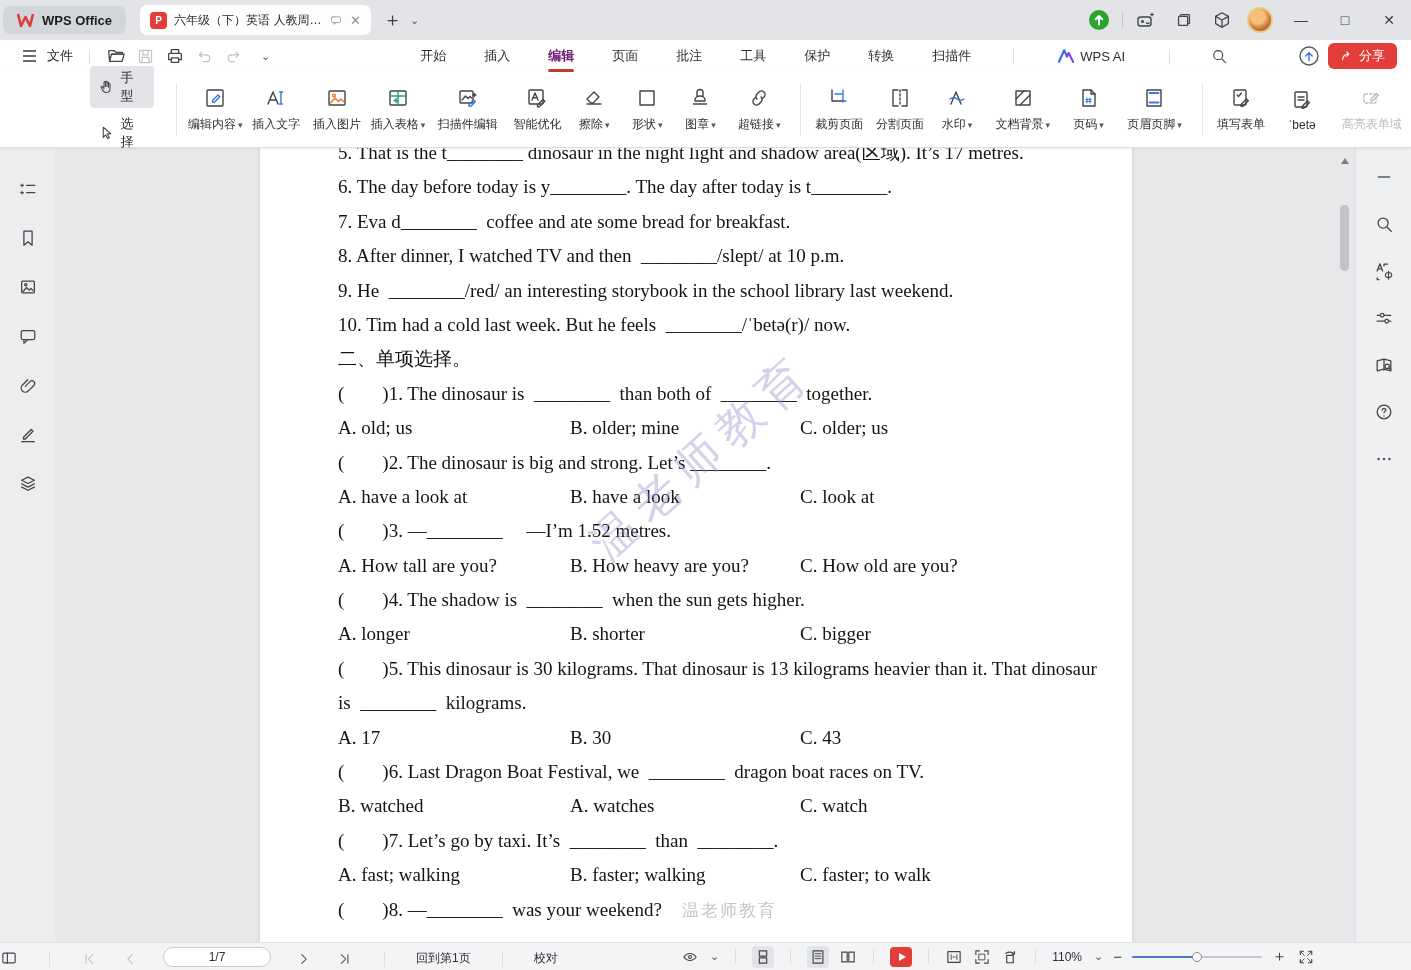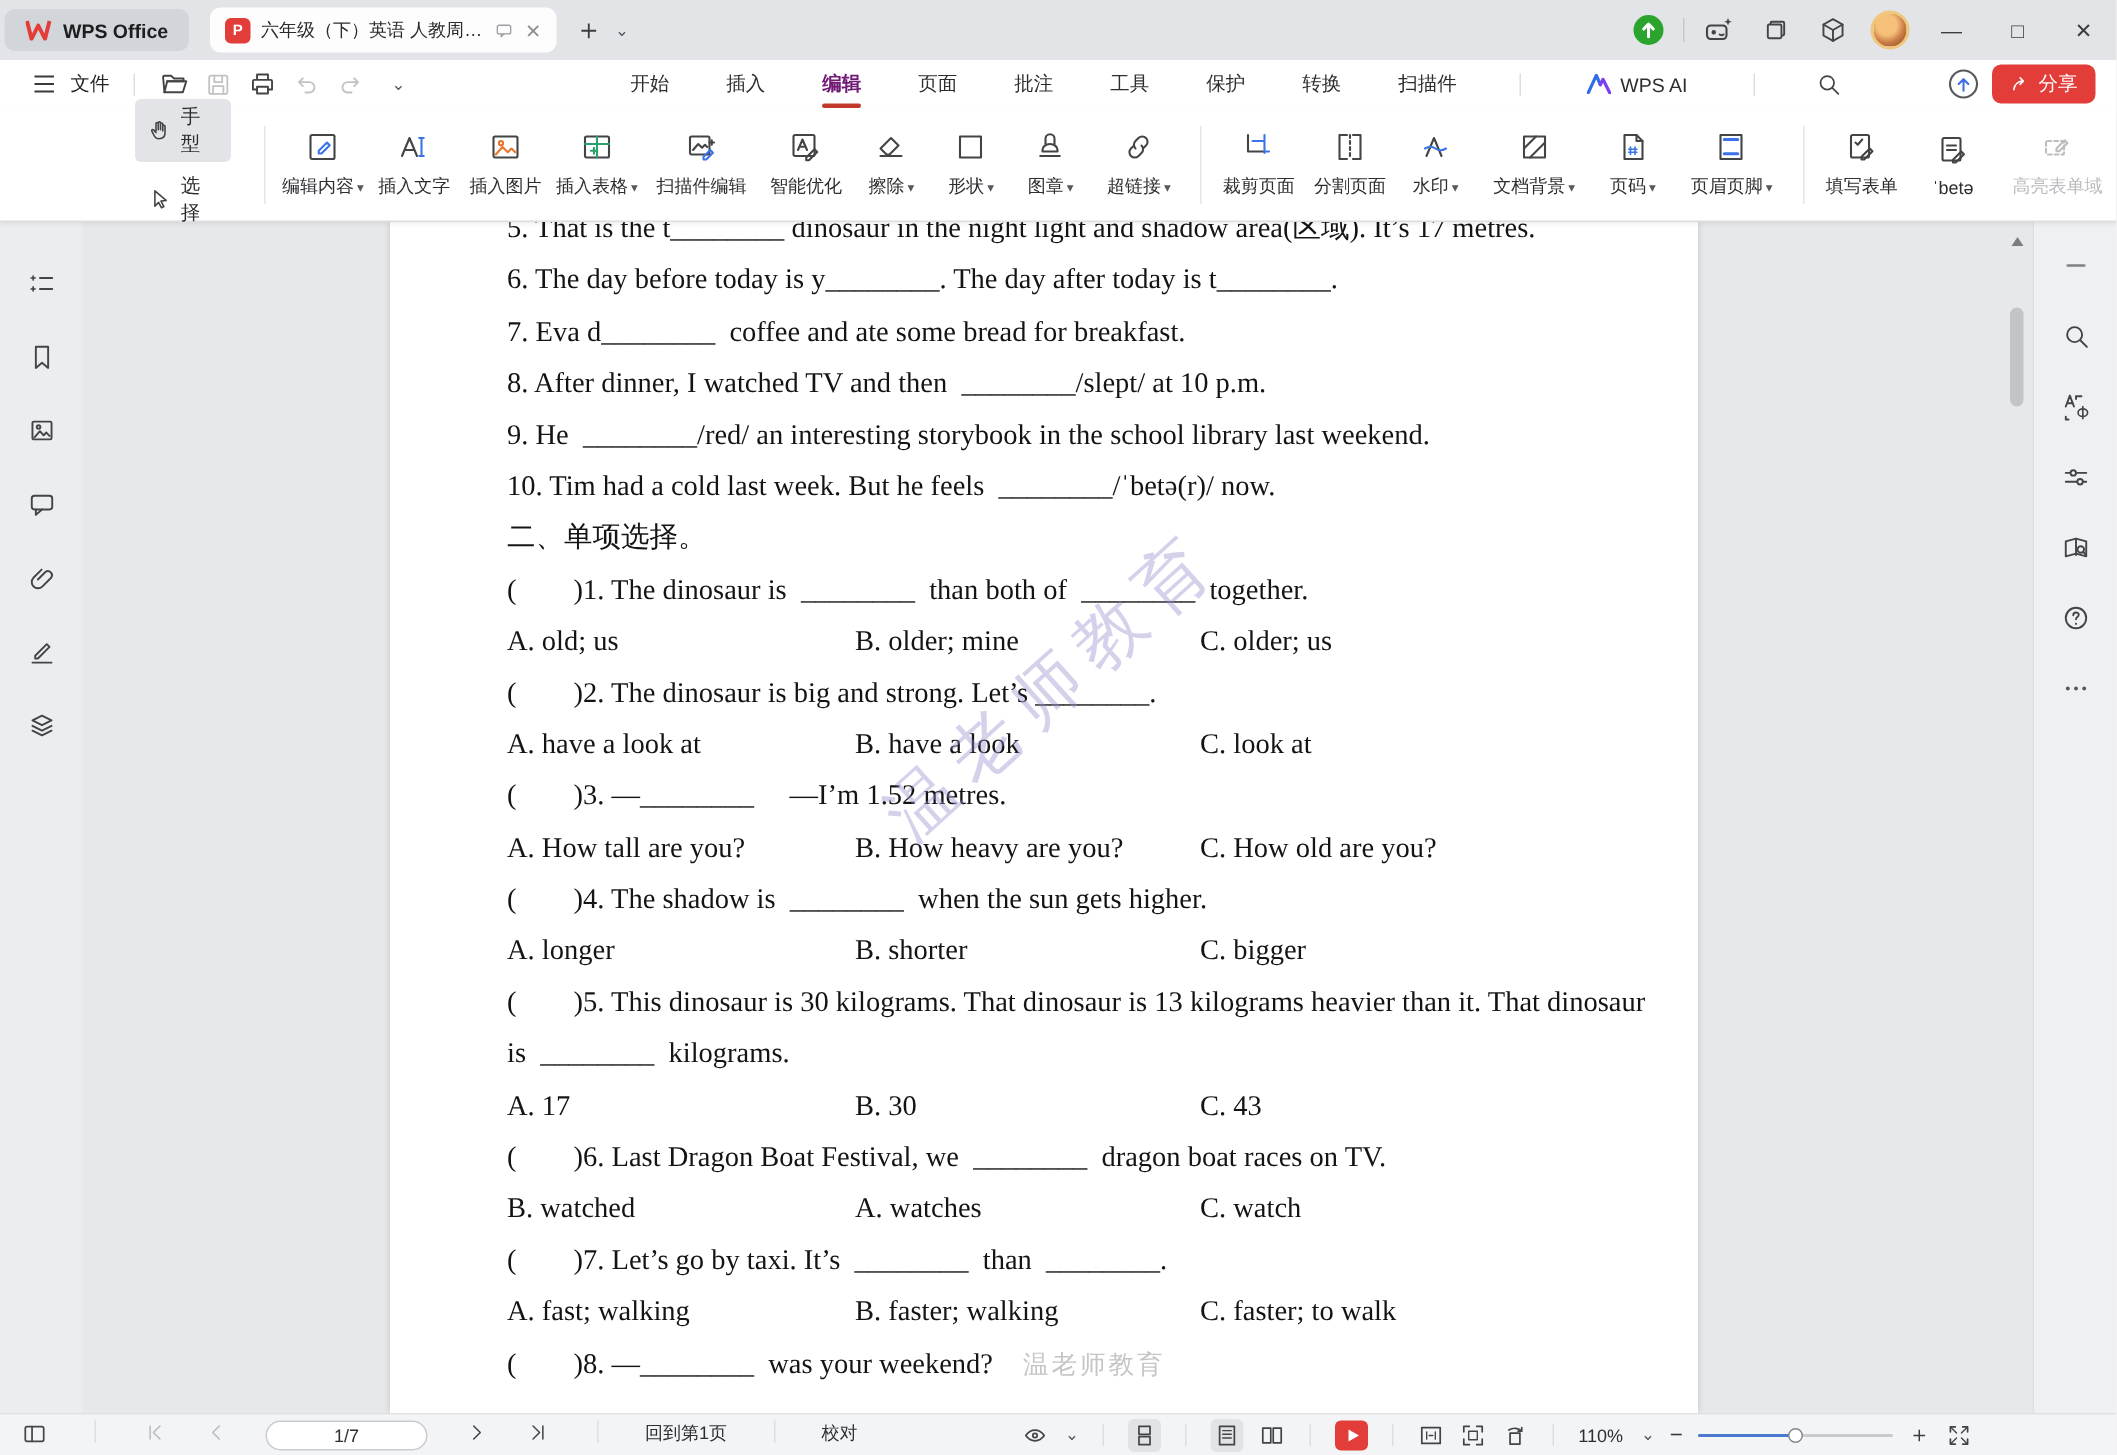--- a/index.html
+++ b/index.html
@@ -63,21 +63,21 @@
   .dl.first { margin-top:-12px; }
   .dl.opts { display:grid; grid-template-columns:232px 230px 1fr; }
   .wm-diag { position:absolute; left:338px; top:372px; transform:rotate(-42deg); transform-origin:0 50%; font-size:46px; letter-spacing:10px; color:rgba(150,140,205,.40); white-space:nowrap; pointer-events:none; font-family:"Liberation Serif",serif; }
   .wm-inline { font-family:"Liberation Sans",sans-serif; font-size:17px; color:#c6c6c8; margin-left:20px; letter-spacing:2px; }
   .scrollbar { position:absolute; right:3px; top:0; width:14px; height:100%; }
   .sb-up { position:absolute; top:10px; left:3px; width:0; height:0; border-left:4px solid transparent; border-right:4px solid transparent; border-bottom:6px solid #7a7d81; }
   .sb-thumb { position:absolute; top:57px; left:2px; width:9px; height:66px; background:#c2c4c8; border-radius:5px; }
 
   
   .statusbar { position:absolute; left:0; bottom:0; width:1411px; height:28px; background:#f3f4f6; border-top:1px solid #dfe1e3; display:flex; align-items:center; font-size:12px; }
-  .st-left { display:flex; align-items:flex-start; gap:25px; padding-left:14px; }
+  .st-left { display:flex; align-items:flex-end; gap:25px; }
   .pagebox { width:108px; height:20px; background:#fff; border:1px solid #c9cbd0; border-radius:10px; text-align:center; line-height:18px; color:#2e2e32; }
   .st-lbl { color:#2e2e32; }
   .st-right { position:absolute; right:96px; display:flex; align-items:center; gap:10px; }
   .pillbg { background:#e2e3e6; border-radius:4px; padding:2px; }
   .playbtn { width:22px; height:20px; background:#e23d38; border-radius:4px; display:flex; align-items:center; justify-content:center; }
   .playbtn .tri { width:0; height:0; border-top:4px solid transparent; border-bottom:4px solid transparent; border-left:7px solid #fff; margin-left:2px; }
   .zoomtxt { color:#2e2e32; display:flex; align-items:flex-start; gap:4px; }
   .slider { position:relative; width:130px; height:14px; }
   .slider .track { position:absolute; top:6px; left:0; width:100%; height:2px; background:#c8cacd; border-radius:1px; }
   .slider .fill { position:absolute; top:6px; left:0; width:50%; height:2px; background:#4b79cf; border-radius:1px; }

